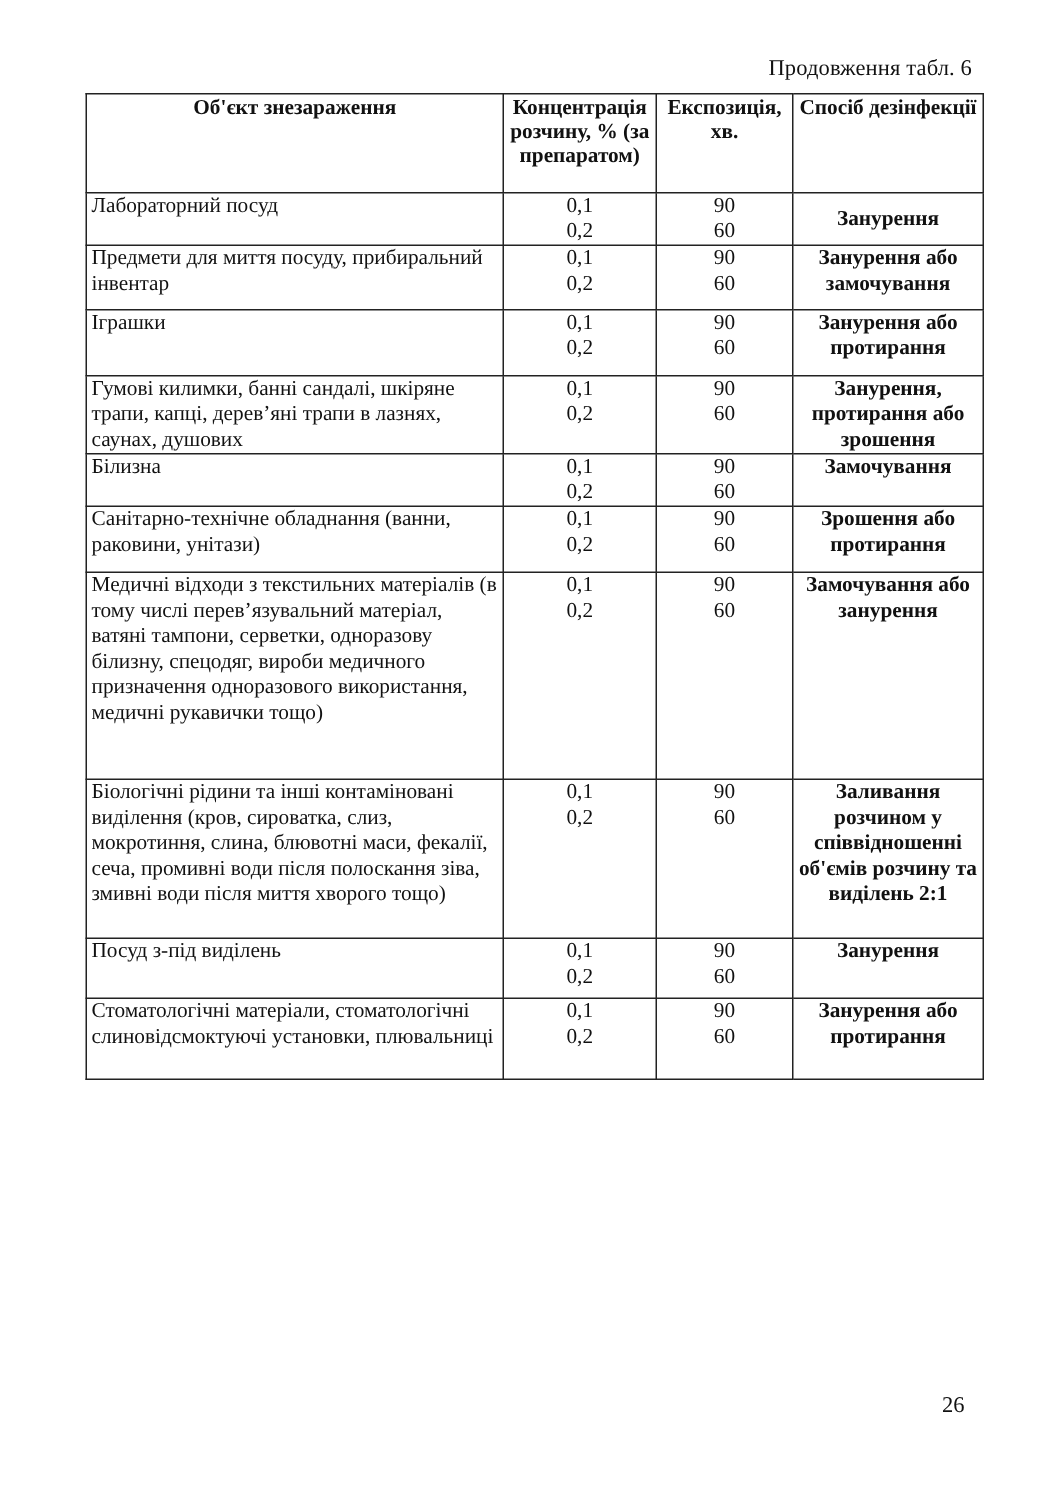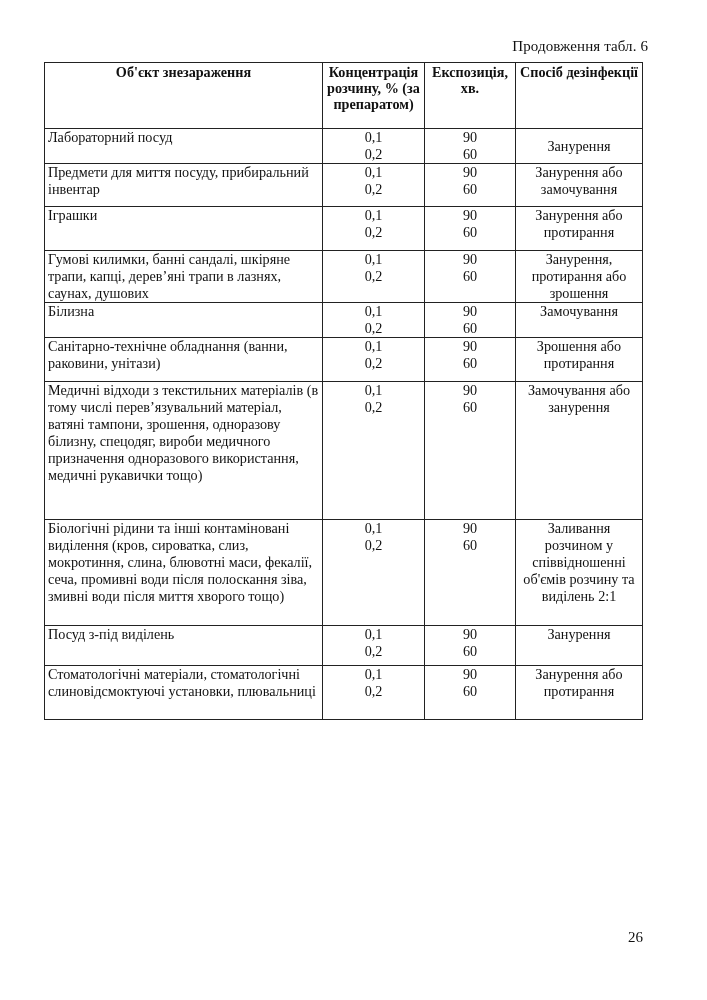--- a/index.html
+++ b/index.html
@@ -18,21 +18,21 @@
     .caption {
       position: absolute;
       top: 38px;
       right: 59px;
       font-size: 15px;
       letter-spacing: 0.1px;
     }
     table.disinf {
       position: absolute;
       top: 62px;
-      left: 44px;
+      left: 57px;
       width: 598px;
       border-collapse: collapse;
       table-layout: fixed;
       font-size: 14.2px;
       line-height: 17px;
     }
     table.disinf th,
     table.disinf td {
       border: 1.3px solid #222;
       vertical-align: top;
@@ -43,21 +43,21 @@
       text-align: center;
       padding-top: 1px;
       line-height: 16px;
     }
     col.c-obj  { width: 278px; }
     col.c-conc { width: 102px; }
     col.c-exp  { width: 91px; }
     col.c-meth { width: 127px; }
     td.obj { text-align: left; padding-left: 2px; }
     td.num, td.meth { text-align: center; }
-    td.meth { padding-left: 2px; padding-right: 2px; }
+    td.meth { padding-left: 2px; padding-right: 2px; font-weight: bold; }
     .v { display: block; }
     td.meth.mid { vertical-align: middle; }
     .page-num {
       position: absolute;
       top: 929px;
       left: 628px;
       font-size: 15px;
     }
   </style>
 </head>
@@ -147,21 +147,21 @@
           <span class="v">0,1</span>
           <span class="v">0,2</span>
         </td>
         <td class="num">
           <span class="v">90</span>
           <span class="v">60</span>
         </td>
         <td class="meth">Зрошення або протирання</td>
       </tr>
       <tr style="height: 138px;">
-        <td class="obj">Медичні відходи з текстильних матеріалів (в тому числі перев’язувальний матеріал, ватяні тампони, зрошення, одноразову білизну, спецодяг, вироби медичного призначення одноразового використання, медичні рукавички тощо)</td>
+        <td class="obj">Медичні відходи з текстильних матеріалів (в тому числі перев’язувальний матеріал, ватяні тампони, серветки, одноразову білизну, спецодяг, вироби медичного призначення одноразового використання, медичні рукавички тощо)</td>
         <td class="num">
           <span class="v">0,1</span>
           <span class="v">0,2</span>
         </td>
         <td class="num">
           <span class="v">90</span>
           <span class="v">60</span>
         </td>
         <td class="meth">Замочування або занурення</td>
       </tr>

